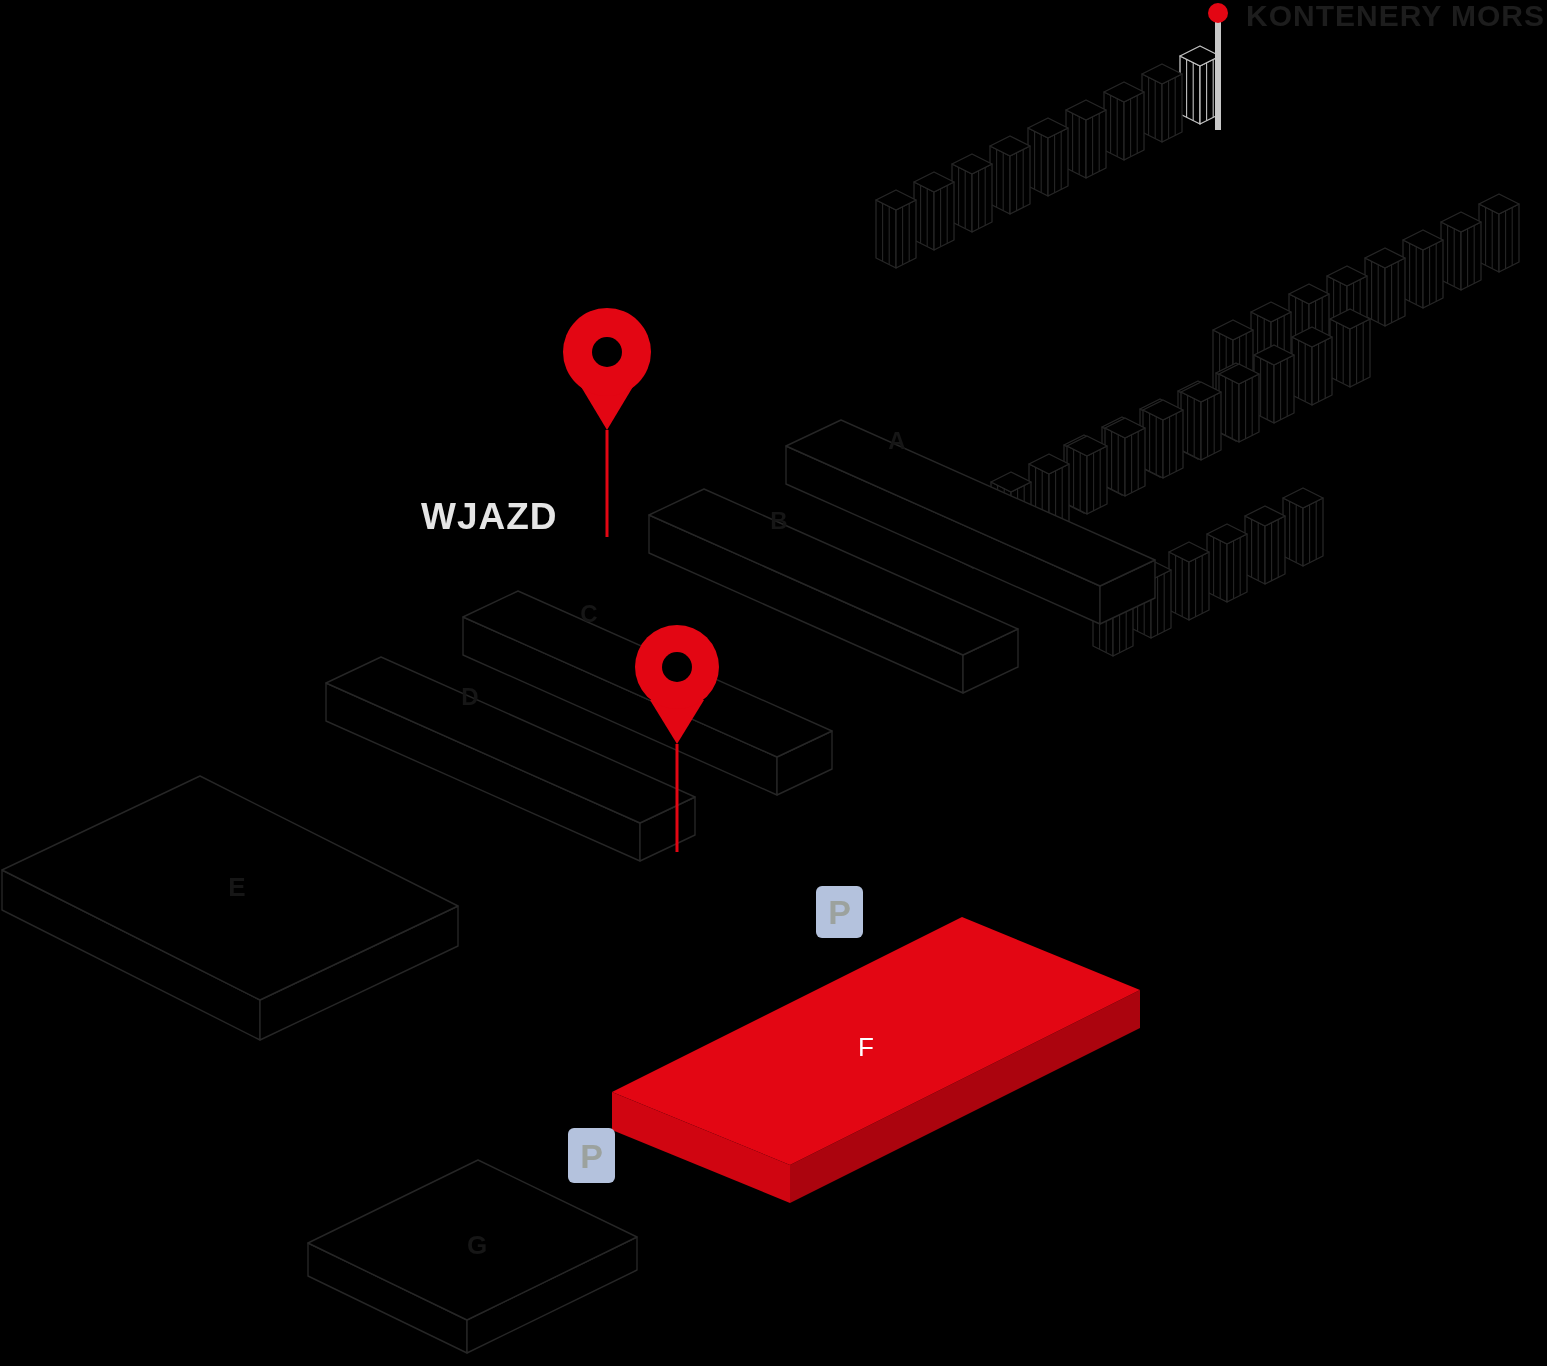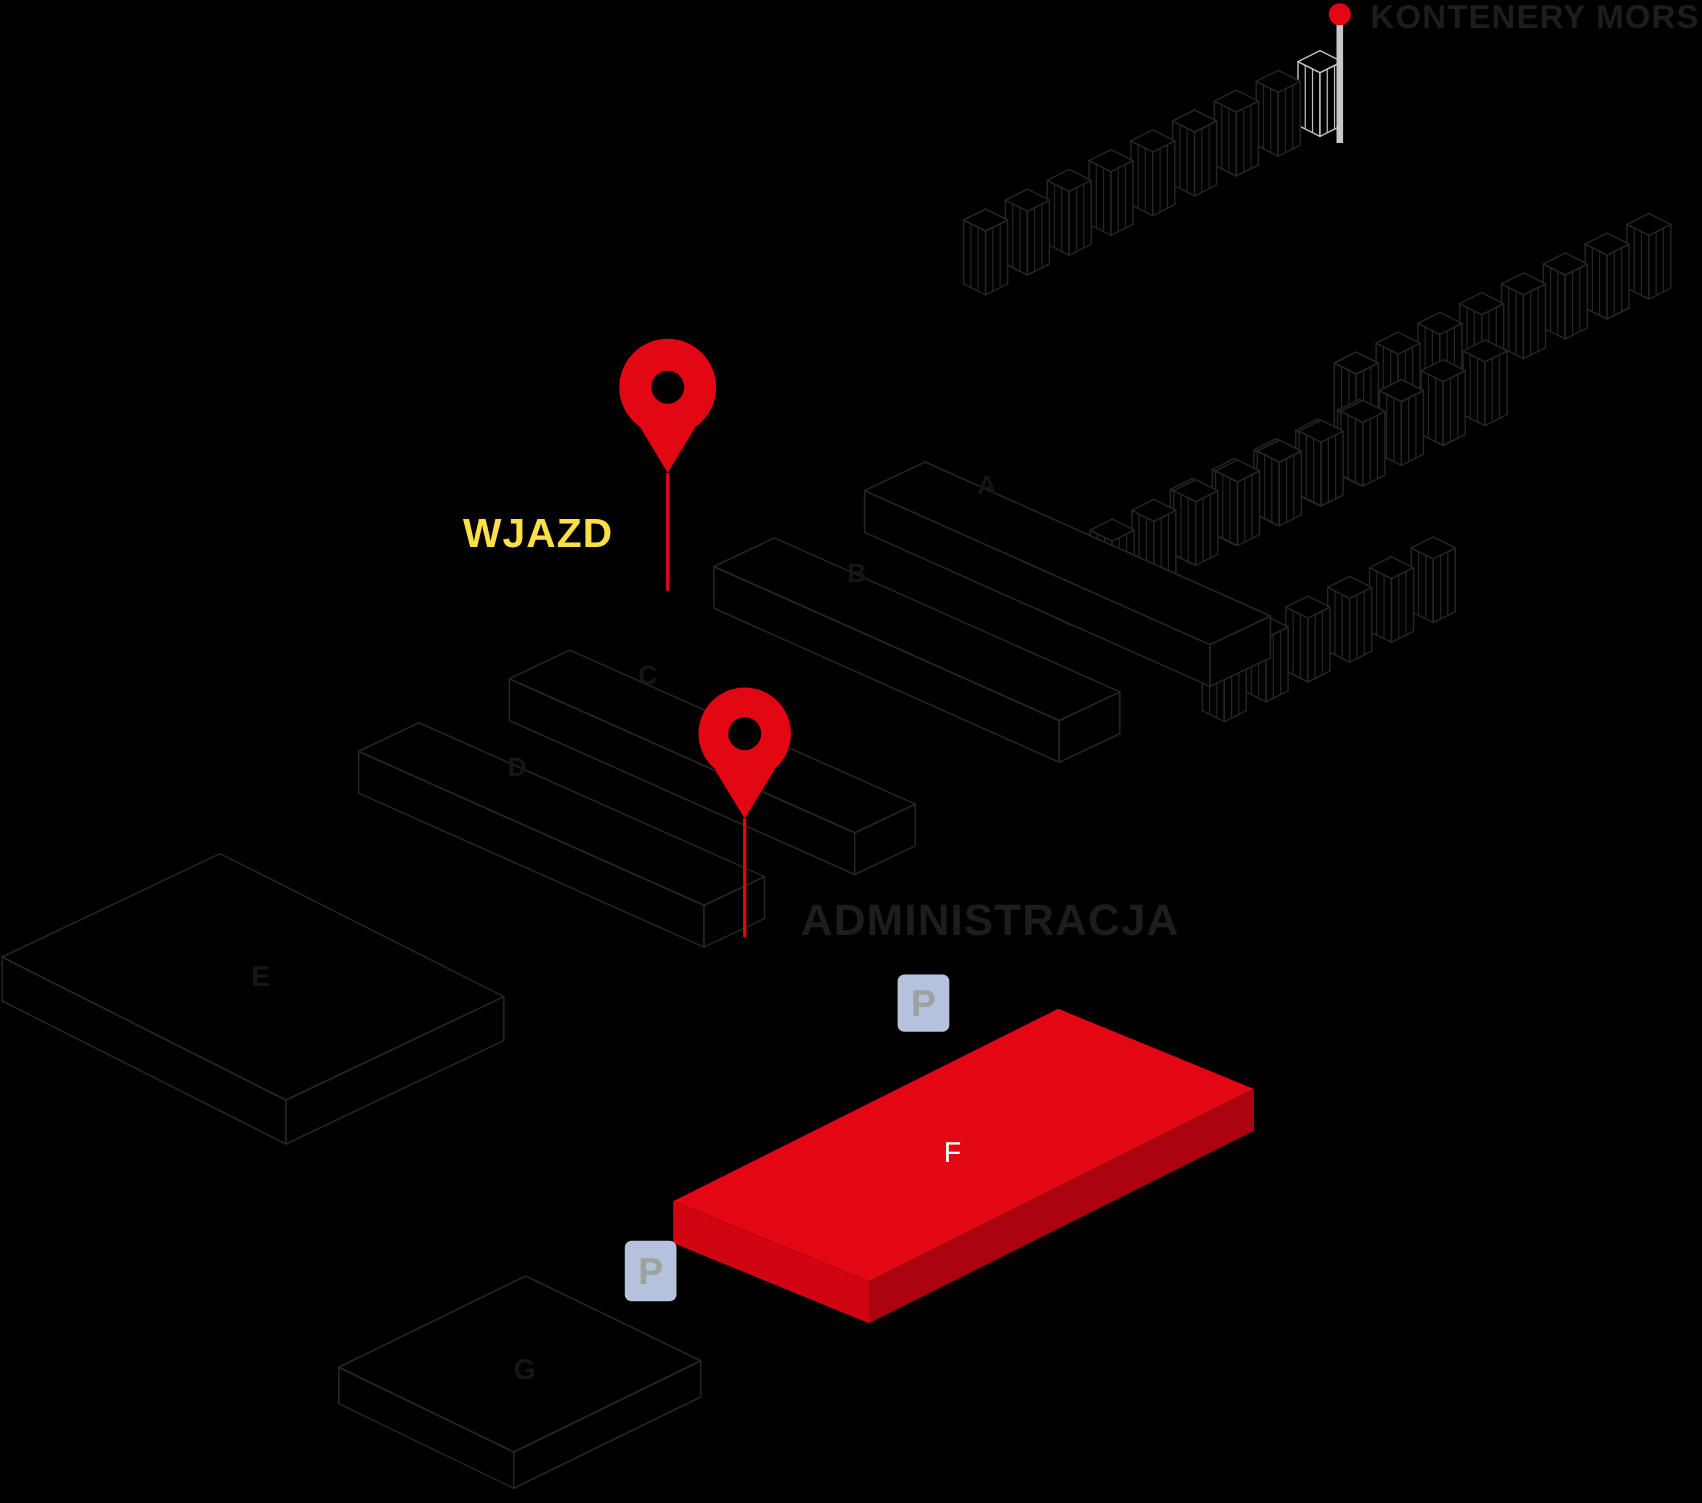--- a/index.html
+++ b/index.html
@@ -434,15 +434,14 @@
         <rect x="816" y="886" width="47" height="52" rx="6" fill="#b4c2dd"></rect>
         <text x="839.5" y="924" fill="#9ca29e" font-size="34" font-weight="bold" font-family="&quot;Liberation Sans&quot;, sans-serif" text-anchor="middle">P</text>
       </g>
       <g>
         <rect x="568" y="1128" width="47" height="55" rx="6" fill="#b4c2dd"></rect>
         <text x="591.5" y="1167.5" fill="#9ca29e" font-size="34" font-weight="bold" font-family="&quot;Liberation Sans&quot;, sans-serif" text-anchor="middle">P</text>
       </g>
     </svg>
 
   <div class="map-label" style="left: 1246px; top: 1px; font-size: 30px; letter-spacing: 1px; color: rgb(29, 29, 29);">KONTENERY MORSKIE</div>
-  <div class="map-label" style="left: 421px; top: 466px; font-size: 37px; letter-spacing: 1px; color: #fde047;">WJAZD</div>
-  <div class="map-label" style="left: 728px; top: 817px; font-size: 40px; letter-spacing: 1px; color: rgb(29, 29, 29);">ADMINISTRACJA</div>
+  <div class="map-label" style="left: 421px; top: 498px; font-size: 37px; letter-spacing: 1px; color: #e5e5e5;">WJAZD</div>
 </div>
 
 </body></html>

